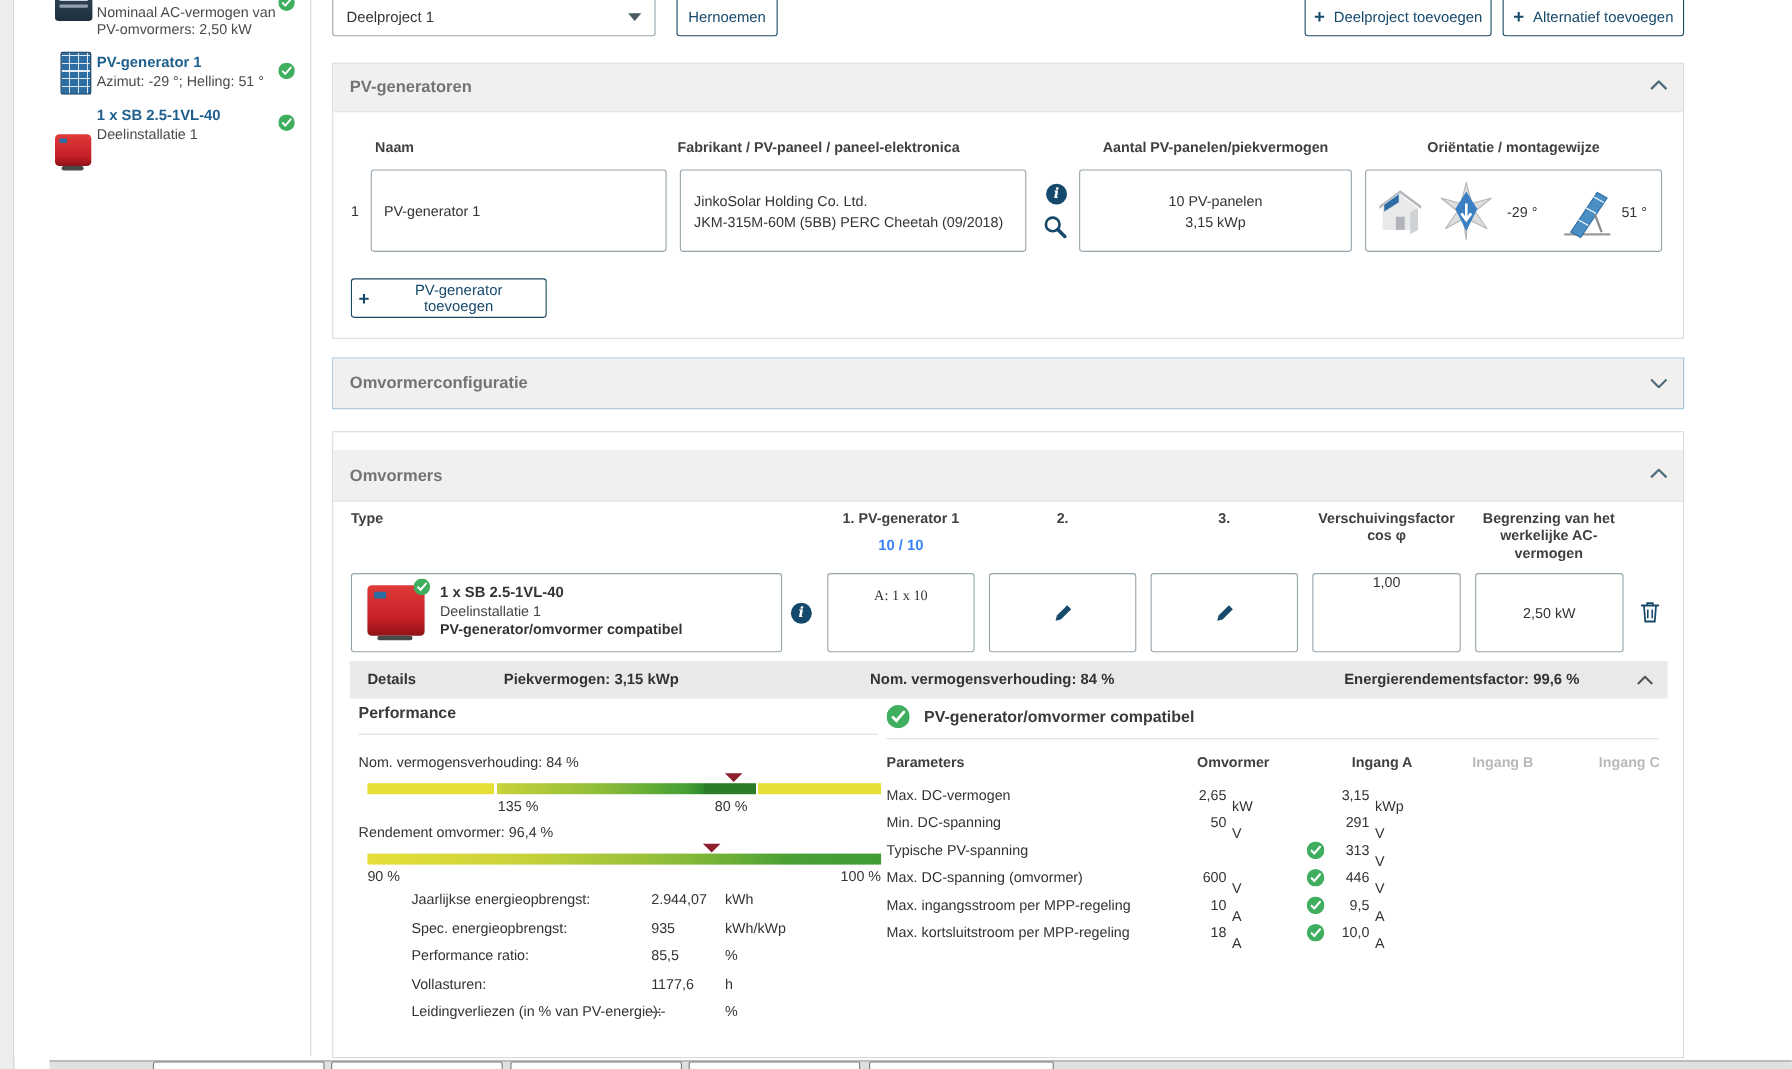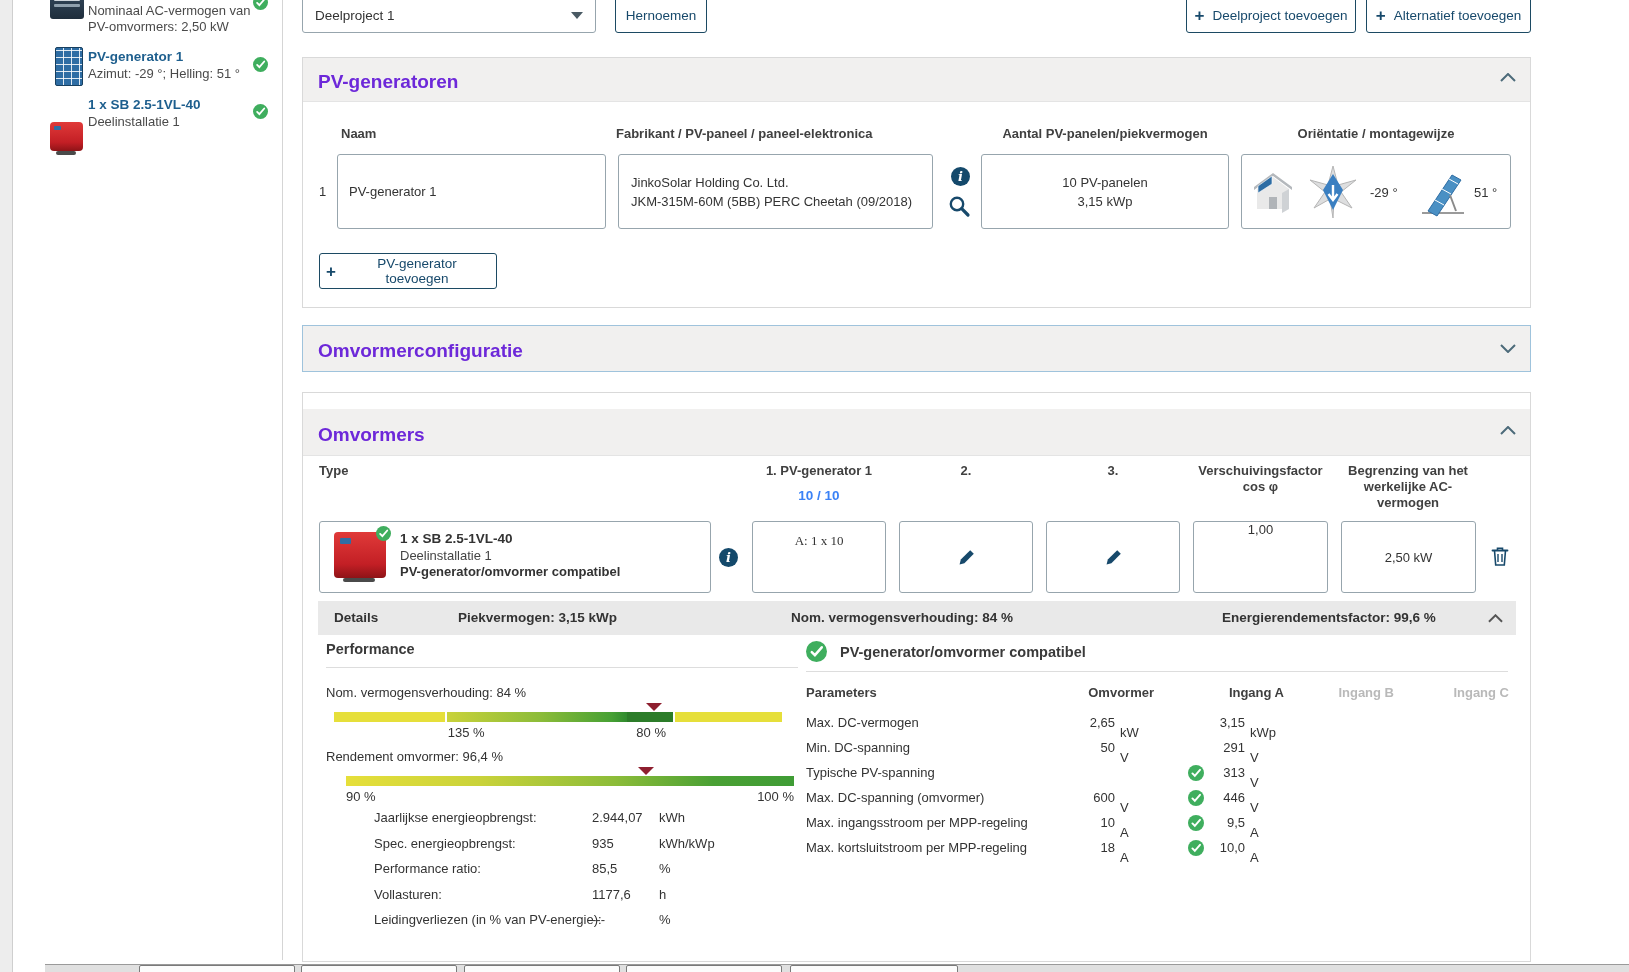--- a/index.html
+++ b/index.html
@@ -24,30 +24,30 @@
 
   
   .main{left:302px;top:0;width:1229px;height:972px;}
   .select{height:36px;width:294px;border:1px solid #97a5ad;border-radius:3px;background:#fff;display:flex;align-items:center;padding:0 12px;box-sizing:border-box;font-size:13.5px;color:#333;cursor:pointer;}
   .select .caret{margin-left:auto;width:0;height:0;border-left:6px solid transparent;border-right:6px solid transparent;border-top:7px solid #4a5a64;}
   .btn{background:#fff;border:1px solid #1c4a63;border-radius:3px;color:#17496b;font-size:13.5px;font-family:inherit;display:inline-flex;align-items:center;justify-content:center;gap:8px;cursor:pointer;box-sizing:border-box;}
   .btn .plus{font-size:17px;font-weight:600;line-height:1;}
 
   .panel{left:0;width:1229px;background:#fff;border:1px solid #d9d9d9;box-sizing:border-box;}
   .panel-header{position:relative;background:#f1f0ef;border-bottom:1px solid #e4e4e4;}
-  .panel-title{position:absolute;left:15px;font-weight:bold;font-size:19px;color:#6d28d9;}
+  .panel-title{position:absolute;left:15px;font-weight:bold;font-size:15px;color:#737373;}
   .chev{position:absolute;cursor:pointer;}
   .colhead{font-weight:bold;font-size:13px;color:#404040;white-space:nowrap;}
   .fieldbox{border:1px solid #97a5ad;border-radius:3px;background:#fff;box-sizing:border-box;position:absolute;}
   .info-dot{width:19px;height:19px;border-radius:50%;background:#14496b;color:#fff;display:flex;align-items:center;justify-content:center;
     font-family:"DejaVu Serif","Liberation Serif",serif;font-style:italic;font-weight:bold;font-size:13px;cursor:pointer;}
   .green-num{color:#3b82f6;font-weight:bold;}
 
   
-  .bar{position:absolute;height:10px;width:448px;left:31px;}
+  .bar{position:absolute;height:10px;width:448px;left:31px;padding-left:19px;}
   .bar1{background:linear-gradient(90deg,#e6df3a 0,#e6df3a 24.7%,#fff 24.7%,#fff 25.2%,#c9d23a 25.2%,#8cbc39 46%,#46a034 62%,#2f8a2e 65.5%,#2c7c29 65.5%,#2c7c29 75.6%,#fff 75.6%,#fff 76.1%,#e6df3a 76.1%);}
   .bar2{background:linear-gradient(90deg,#e6df3a 0,#c9d23a 30%,#8cbc39 60%,#4aa034 82%,#3f9c35 100%);}
   .bar-marker{position:absolute;top:-9px;width:0;height:0;border-left:8px solid transparent;border-right:8px solid transparent;border-top:8px solid #8e1f2f;transform:translateX(-8px);}
   .tick{position:absolute;font-size:13px;color:#333;white-space:nowrap;}
 
   .stat-row{display:grid;grid-template-columns:218px 60px auto;align-items:baseline;margin-bottom:10.5px;}
   .stat-label{white-space:nowrap;}
   .stat-val{text-align:left;}
   .stat-unit{margin-left:7px;}
 
@@ -274,21 +274,21 @@
         <div style="font-weight:bold;font-size:14.5px;color:#3a3a3a;padding-bottom:10px;border-bottom:1px solid #ddd;width:472px;">Performance</div>
 
         <div class="abs" style="left:0;top:44px;">Nom. vermogensverhouding: 84 %</div>
         <div class="bar bar1" style="top:71px;left:8px;">
           <div class="bar-marker" style="left:71.4%"></div>
           <div class="tick" style="left:25.4%;top:13px;">135 %</div>
           <div class="tick" style="left:70.8%;top:13px;transform:translateX(-50%);">80 %</div>
         </div>
 
         <div class="abs" style="left:0;top:108px;">Rendement omvormer: 96,4 %</div>
-        <div class="bar bar2" style="top:135px;left:8px;margin-left:12px;">
+        <div class="bar bar2" style="top:135px;left:8px;">
           <div class="bar-marker" style="left:67%"></div>
           <div class="tick" style="left:0;top:13px;">90 %</div>
           <div class="tick" style="right:0;top:13px;">100 %</div>
         </div>
 
         <div class="abs" style="left:0;top:169px;width:470px;margin-left:48px;">
           <div class="stat-row">
             <span class="stat-label">Jaarlijkse energieopbrengst:</span>
             <span class="stat-val">2.944,07</span>
             <span class="stat-unit">kWh</span>

